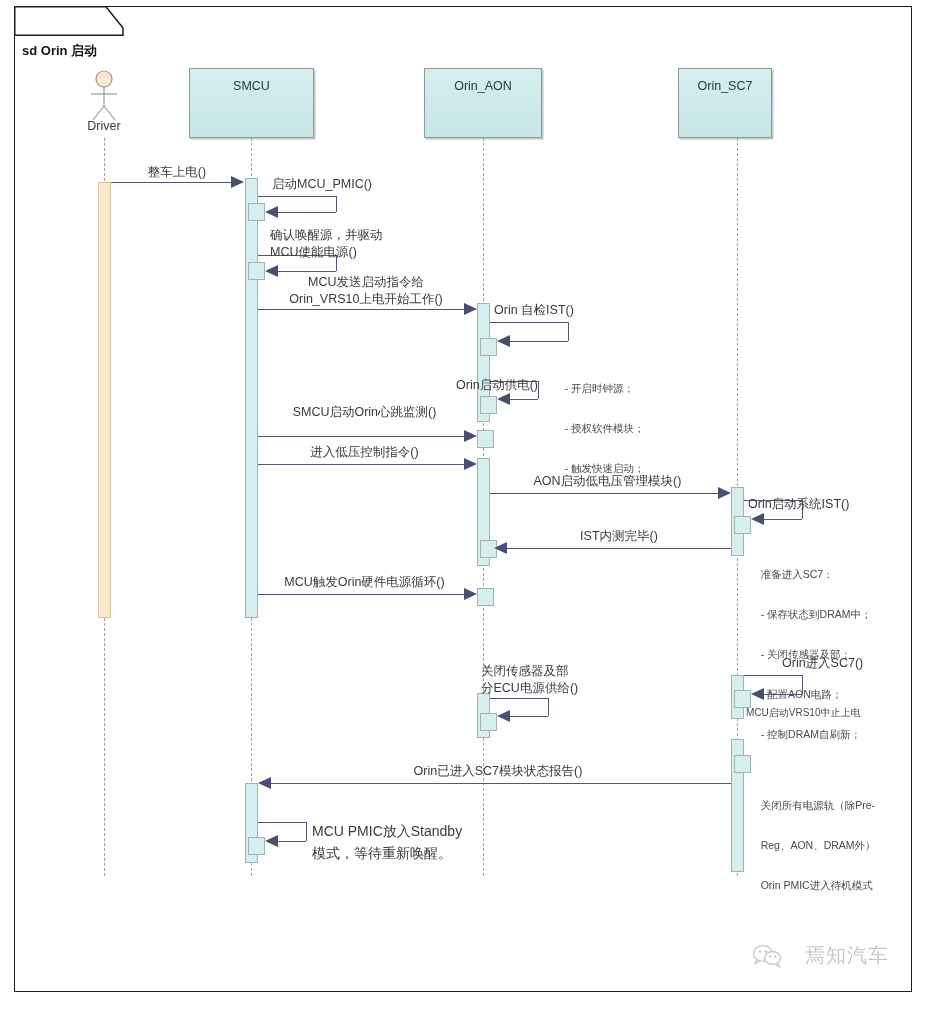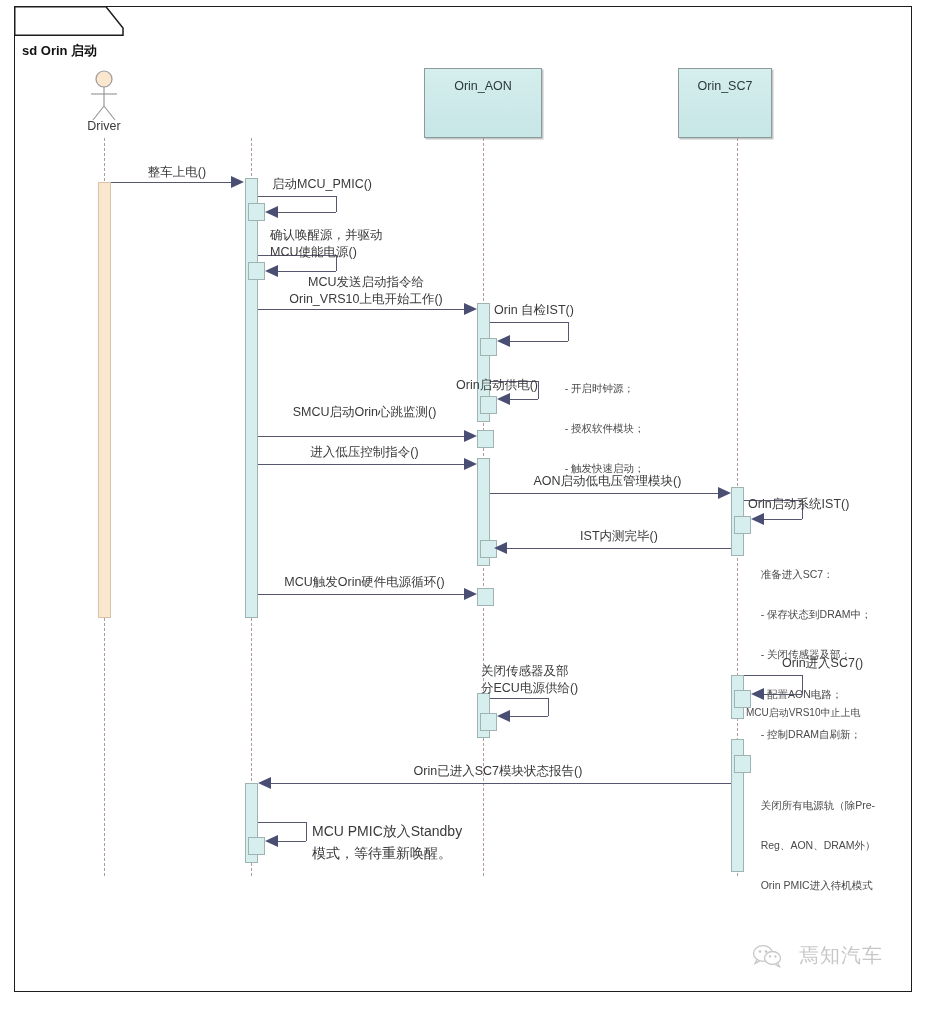--- a/index.html
+++ b/index.html
@@ -87,21 +87,21 @@
 
   
   .noteboxwrap{position:absolute;}
   .notebox-label{
     position:absolute;left:14px;top:0;height:100%;
     display:flex;align-items:center;
     font-size:12.5px;color:#3a3a3a;white-space:nowrap;
   }
 
   
-  .wm{position:absolute;display:flex;align-items:center;gap:17px;opacity:.55;}
+  .wm{position:absolute;display:flex;align-items:center;gap:23px;opacity:.55;}
   .wm-text{font-size:20px;color:#9a9a9a;letter-spacing:1px;white-space:nowrap;}
 </style>
 </head>
 <body>
 
 <div id="canvas">
 
   <div class="frame"></div>
   <svg class="frame-tab-inner" style="position:absolute;left:14px;top:6px;width:110px;height:30px;">
     <path d="M0.75,0.75 L92,0.75 L109,22 L109,29.25 L0.75,29.25 Z" fill="#ffffff" stroke="#1d1d1d" stroke-width="1.5"></path>
@@ -112,20 +112,23 @@
     <circle cx="20" cy="9" r="8" fill="#fbe7ce" stroke="#9a9a9a" stroke-width="1.2"></circle>
     <line x1="20" y1="17" x2="20" y2="36" stroke="#9a9a9a" stroke-width="1.2"></line>
     <line x1="7" y1="24" x2="33" y2="24" stroke="#9a9a9a" stroke-width="1.2"></line>
     <line x1="20" y1="36" x2="9" y2="50" stroke="#9a9a9a" stroke-width="1.2"></line>
     <line x1="20" y1="36" x2="31" y2="50" stroke="#9a9a9a" stroke-width="1.2"></line>
   </svg>
   <div class="actor-label" style="left:64px;top:119px;width:80px;">Driver</div>
   <div class="lifeline-line" style="left:104px;top:138px;height:738px;"></div>
   <div class="act peach" style="left:98px;top:182px;width:13px;height:436px;"></div>
 
+  <div class="lifeline-head" style="left:189px;top:68px;width:125px;height:70px;">
+    <span>SMCU</span>
+  </div>
   <div class="lifeline-line" style="left:251px;top:138px;height:738px;"></div>
   <div class="act" style="left:245px;top:178px;width:13px;height:440px;"></div>
   <div class="act small" style="left:248px;top:203px;width:17px;height:18px;"></div>
   <div class="act small" style="left:248px;top:262px;width:17px;height:18px;"></div>
   <div class="act" style="left:245px;top:783px;width:13px;height:80px;"></div>
   <div class="act small" style="left:248px;top:837px;width:17px;height:18px;"></div>
 
   <div class="lifeline-head" style="left:424px;top:68px;width:118px;height:70px;">
     <span>Orin_AON</span>
   </div>

